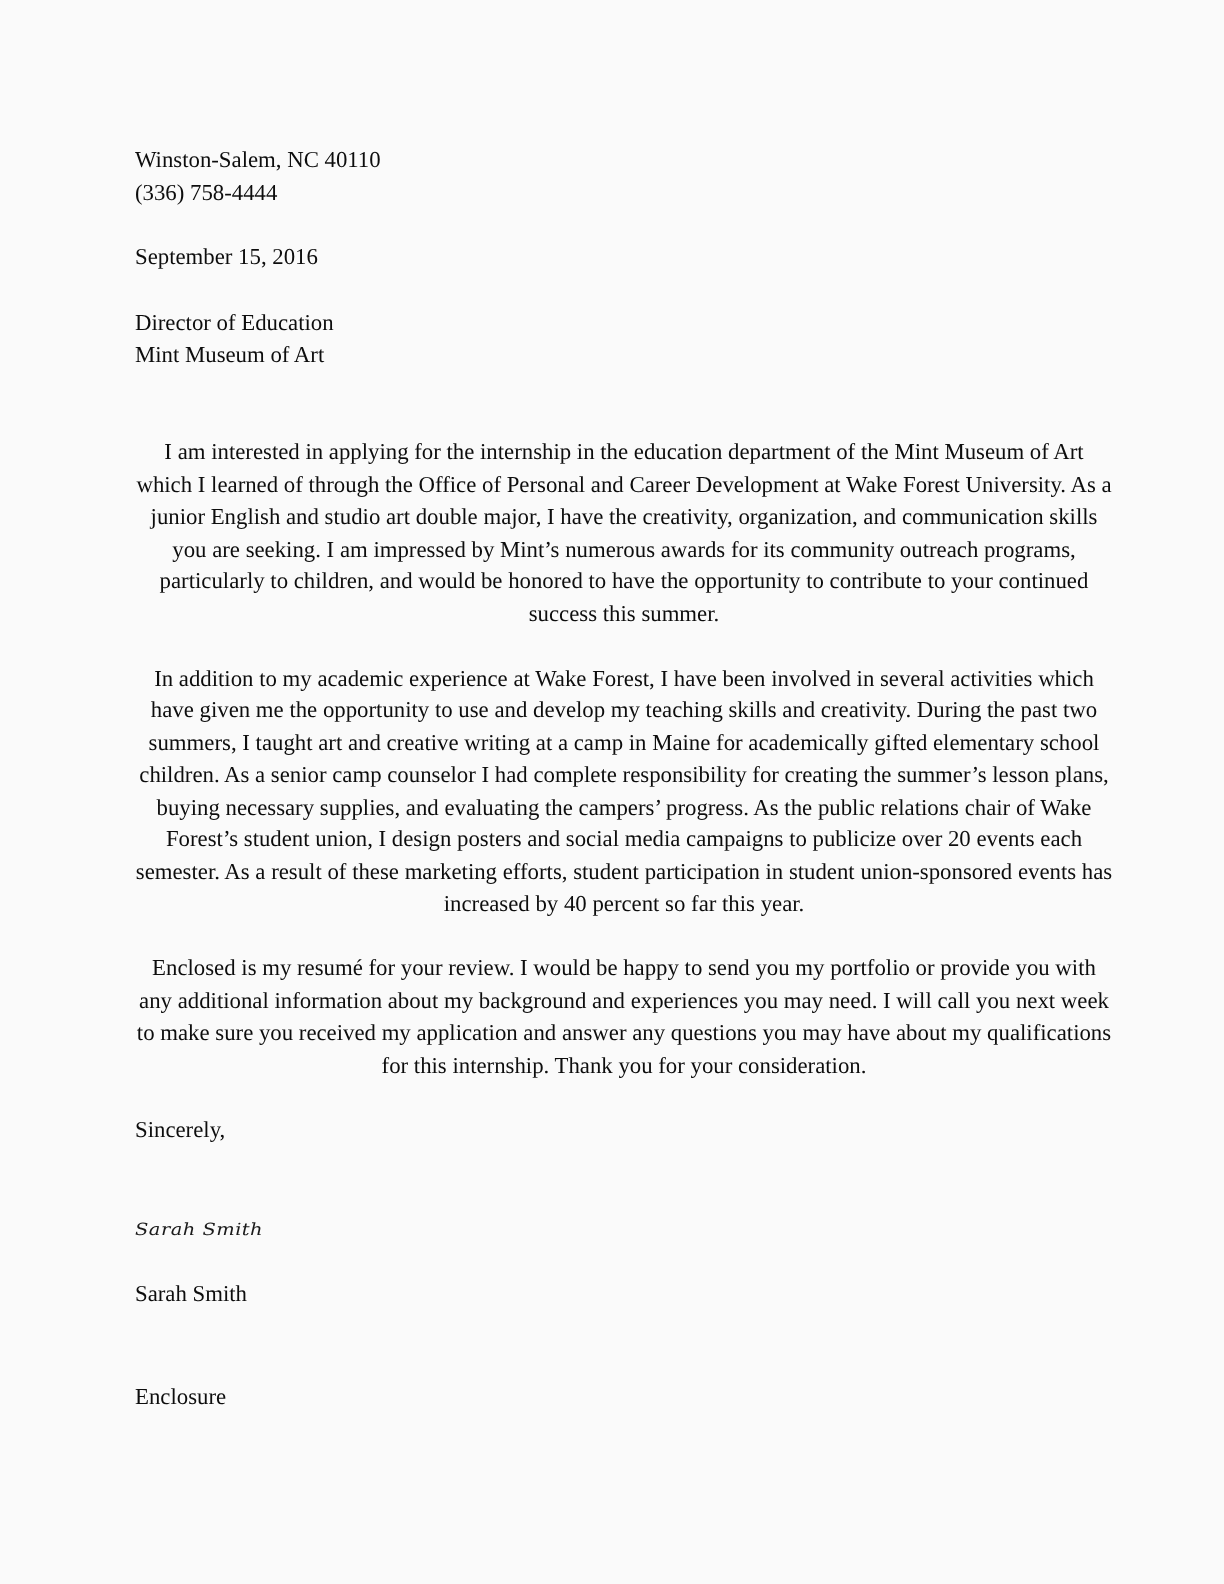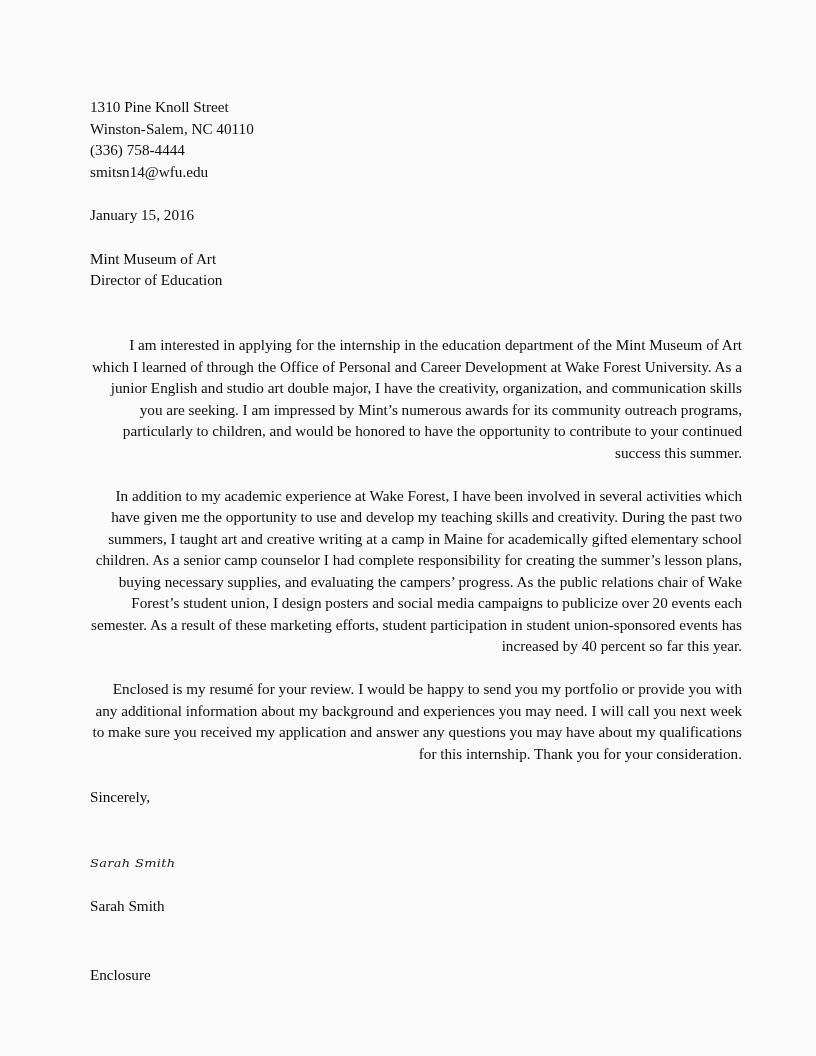--- a/index.html
+++ b/index.html
@@ -42,21 +42,21 @@
     white-space: pre;
   }
   .gap-md { height: 22px; }
 
   .date-block { margin-top: 0; }
 
   .salutation { }
 
   p.para {
     margin: 0;
-    text-align: right;
+    text-align: center;
   }
 
   .spacer-para { height: 21.5px; }
 
   
   .closing { }
 
   .sig-gap-top { height: 46px; }
 
   .signature {
@@ -78,35 +78,33 @@
 
   .enclosure { }
 </style>
 </head>
 <body>
 
 <div class="page">
   <div class="letter">
 
     <div class="block">
-      <span class="addr-line">1310 Pine Knoll Street</span>
       <span class="addr-line">Winston-Salem, NC 40110</span>
       <span class="addr-line">(336) 758-4444</span>
-      <span class="addr-line">smitsn14@wfu.edu</span>
     </div>
 
     <div class="gap-md"></div>
 
-    <div class="block date-block">January 15, 2016</div>
+    <div class="block date-block">September 15, 2016</div>
 
     <div class="gap-md"></div>
 
     <div class="block">
+      <span class="recipient-line">Director of Education</span>
       <span class="recipient-line">Mint Museum of Art</span>
-      <span class="recipient-line">Director of Education</span>
     </div>
 
     <div class="gap-md"></div>
 
 
     <div class="spacer-para"></div>
 
     <p class="para">I am interested in applying for the internship in the education department of the Mint Museum of Art which I learned of through the Office of Personal and Career Development at Wake Forest University. As a junior English and studio art double major, I have the creativity, organization, and communication skills you are seeking. I am impressed by Mint’s numerous awards for its community outreach programs, particularly to children, and would be honored to have the opportunity to contribute to your continued success this summer.</p>
 
     <div class="spacer-para"></div>

